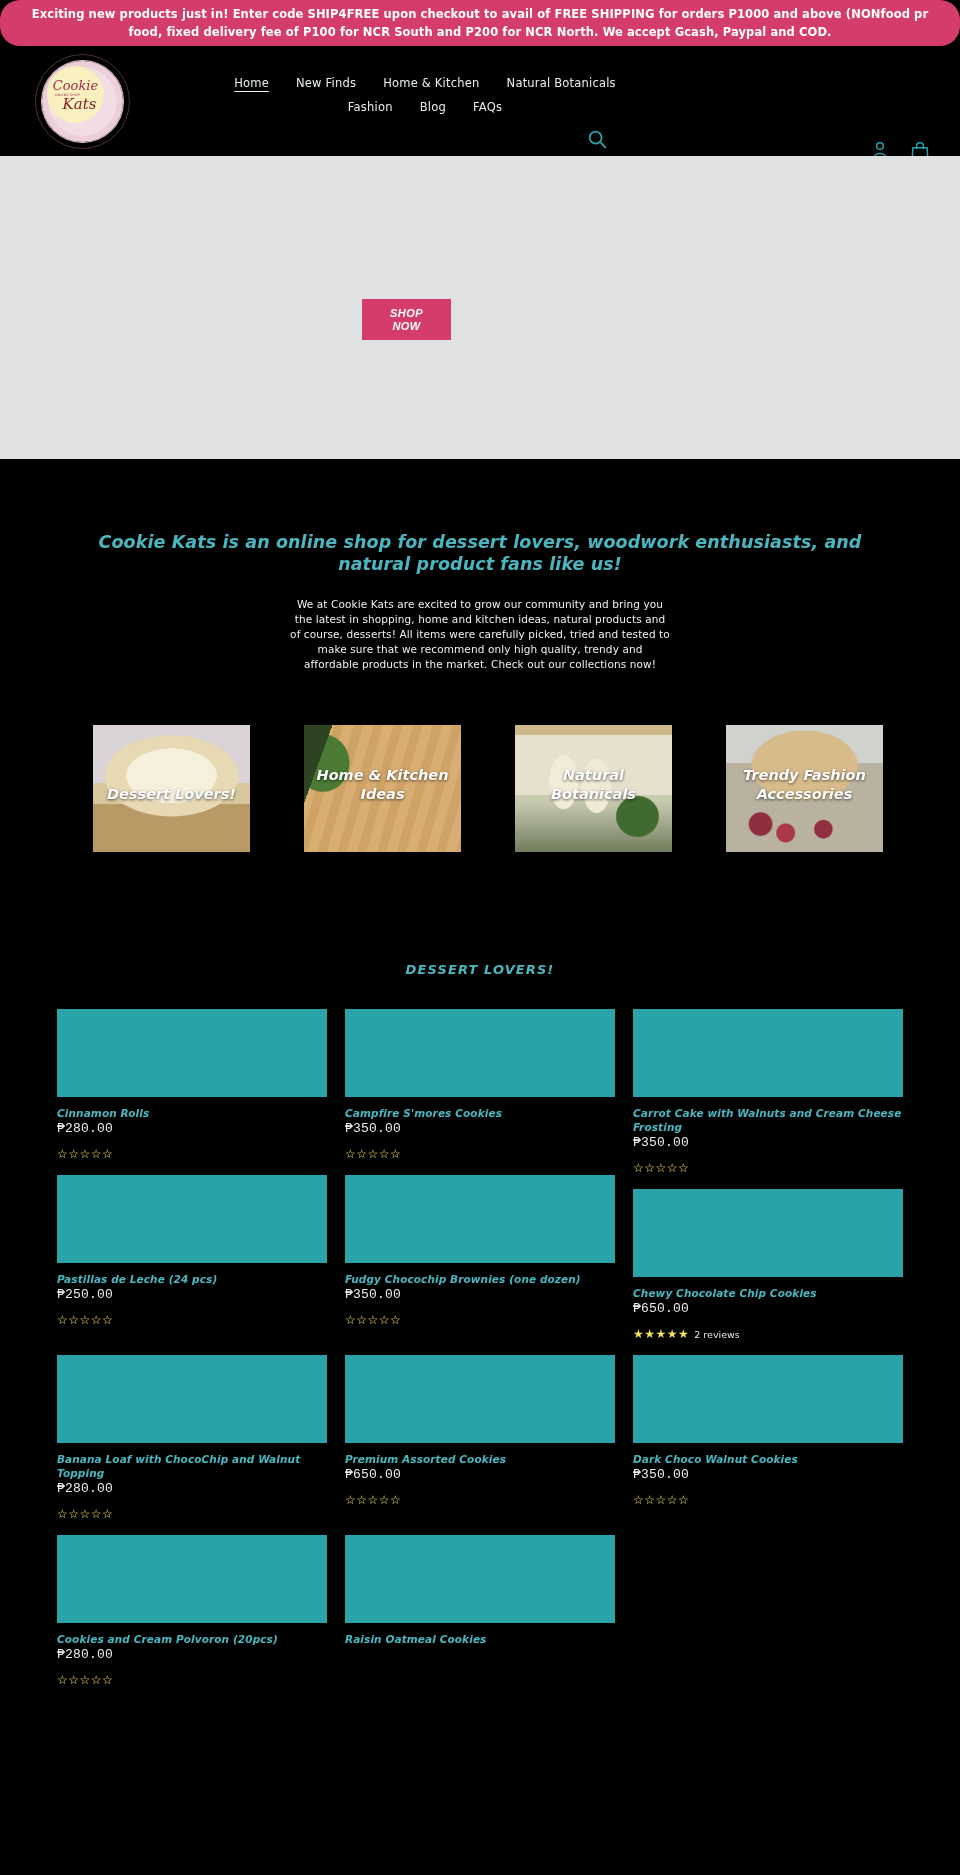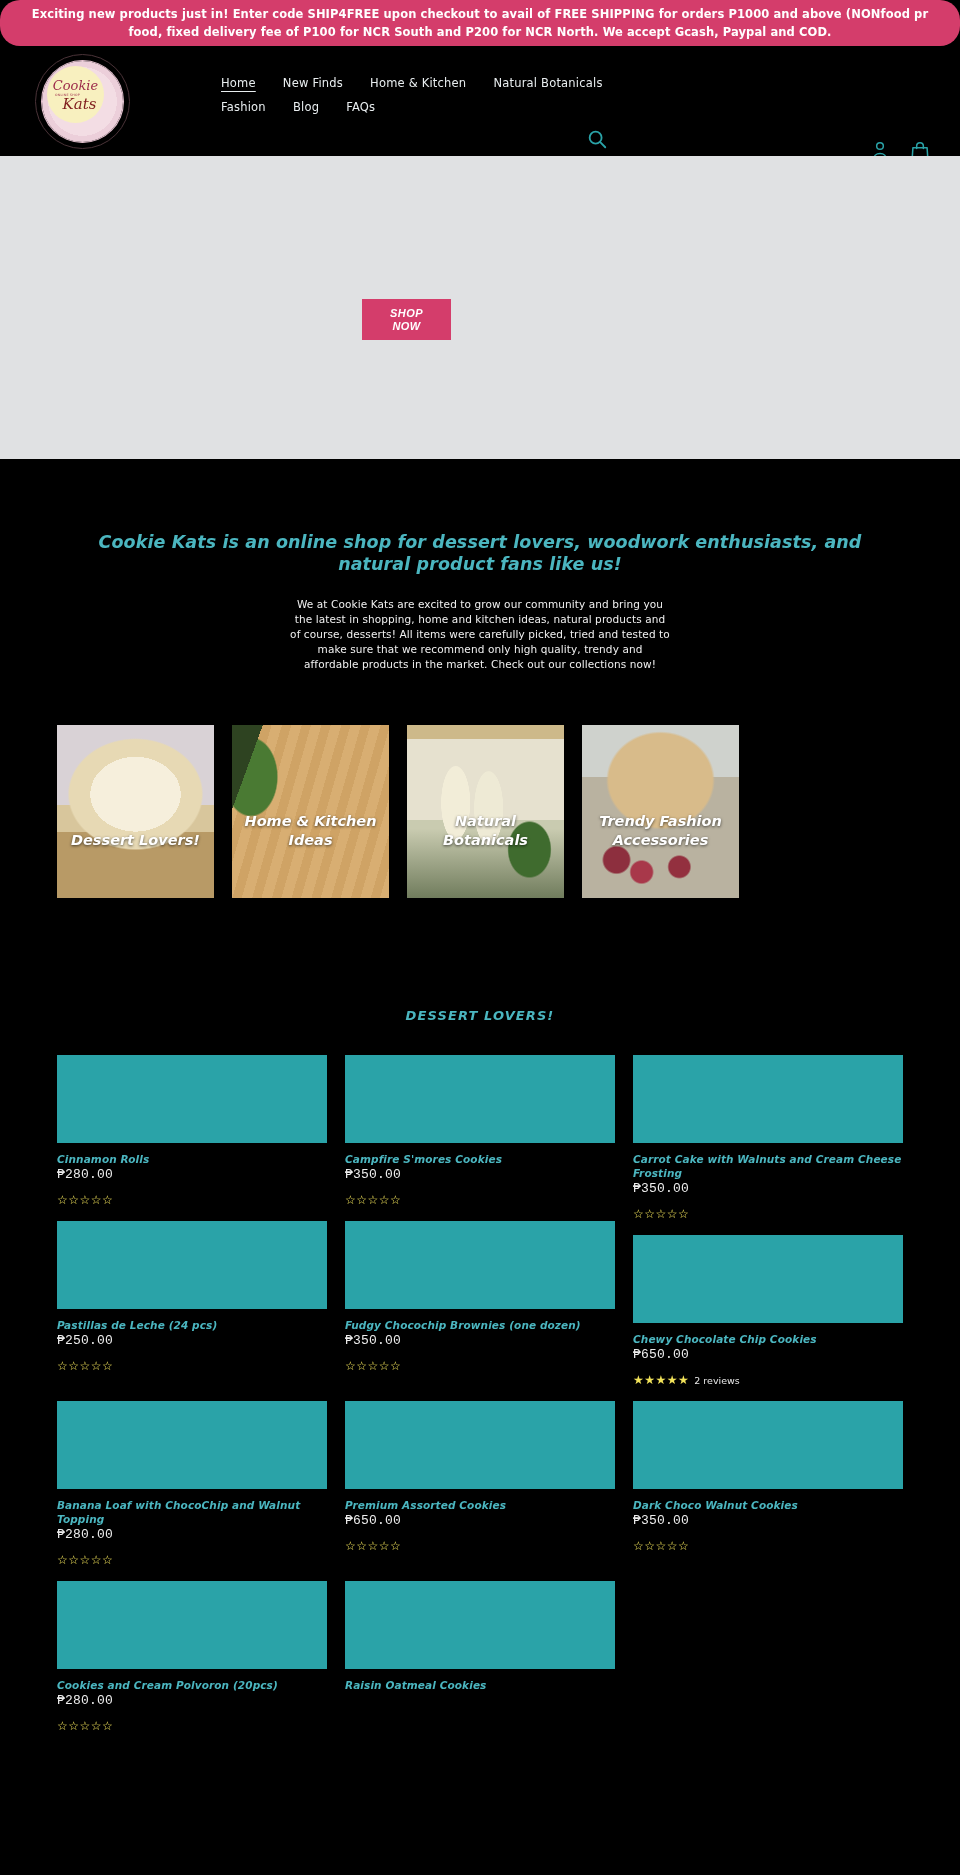--- a/index.html
+++ b/index.html
@@ -93,21 +93,21 @@
     color: #9c2a4a;
     letter-spacing: .3px;
     line-height: 4px;
     margin-left: -16px;
   }
 
   .nav {
     position: absolute;
     left: 210px; top: 26px;
     width: 430px;
-    text-align: left;
+    text-align: center;
   }
   .nav a {
     color: #e9eef0;
     font-size: 11.5px;
     text-decoration: none;
     display: inline-block;
     margin: 0 11px 8px 11px;
     letter-spacing: .2px;
     white-space: nowrap;
   }
@@ -180,24 +180,25 @@
   
   .cats {
     margin-top: 53px;
     padding: 0 57px;
     display: flex;
     gap: 18px;
   }
   .cat {
     position: relative;
     width: 157px;
-    height: 173px;
+    height: 127px;
     overflow: hidden;
     cursor: pointer;
     flex: 0 0 auto;
+    margin-left: 36px;
   }
   .cat .bg { position: absolute; inset: 0; }
   .cat .label {
     position: absolute;
     left: 0; right: 0;
     bottom: 48px;
     text-align: center;
     color: #fff;
     font-weight: bold;
     font-style: italic;

